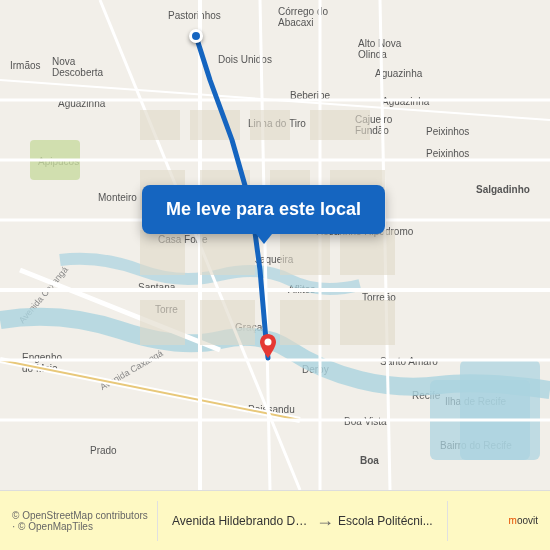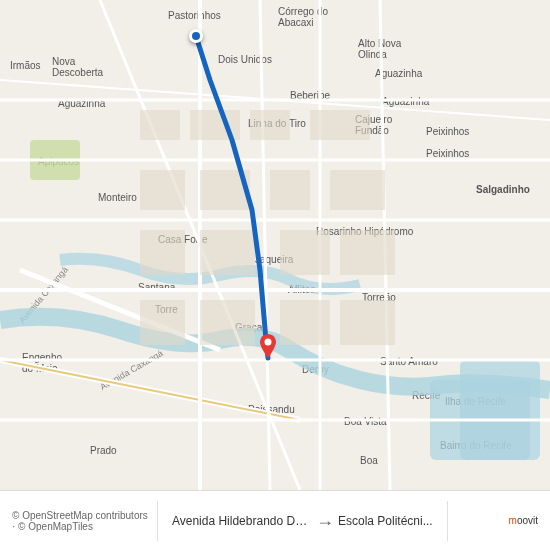--- a/index.html
+++ b/index.html
@@ -105,21 +105,21 @@
       transform: translate(-50%, -50%);
     }
 
     
     #bottom-bar {
       position: absolute;
       bottom: 0;
       left: 0;
       right: 0;
       height: 60px;
-      background: #ffffff;
+      background: #fef9c3;
       display: flex;
       align-items: center;
       justify-content: space-between;
       padding: 0 12px;
       border-top: 1px solid #ddd;
       z-index: 200;
     }
 
     .bottom-bar-section {
       display: flex;
@@ -259,29 +259,30 @@
   <div class="district-label" style="left:155px;top:304px;font-size:10px;">Torre</div>
   <div class="district-label" style="left:288px;top:284px;font-size:10px;">Aflitos</div>
   <div class="district-label" style="left:362px;top:292px;font-size:10px;">Torreão</div>
   <div class="district-label" style="left:235px;top:322px;font-size:10px;">Graças</div>
   <div class="district-label" style="left:302px;top:364px;font-size:10px;">Derby</div>
   <div class="district-label" style="left:380px;top:356px;font-size:10px;">Santo Amaro</div>
   <div class="district-label" style="left:248px;top:404px;font-size:10px;">Paissandu</div>
   <div class="district-label" style="left:344px;top:416px;font-size:10px;">Boa Vista</div>
   <div class="district-label" style="left:412px;top:390px;font-size:10px;">Recife</div>
   <div class="district-label" style="left:445px;top:396px;font-size:10px;">Ilha de Recife</div>
-  <div class="district-label" style="left:360px;top:455px;font-size:10px;font-weight:400;">Boa</div>
+  <div class="district-label" style="left:360px;top:455px;font-size:10px;font-weight:700;">Boa</div>
   <div class="district-label" style="left:440px;top:440px;font-size:10px;">Bairro do Recife</div>
   <div class="district-label" style="left:22px;top:352px;font-size:10px;">Engenho<br>do Meio</div>
   <div class="district-label" style="left:90px;top:400px;font-size:10px;margin-top:45px;">Prado</div>
   <div class="district-label" style="left:10px;top:60px;font-size:10px;">Irmãos</div>
 
   <div class="street-label" style="left:8px;top:290px;transform:rotate(-50deg);font-size:9px;color:#888;">Avenida Caxangá</div>
   <div class="street-label" style="left:96px;top:365px;transform:rotate(-30deg);font-size:9px;color:#888;">Avenida Caxangá</div>
 
+  <div class="map-tooltip" style="left:142px; top:185px;">Me leve para este local</div>
 
   <svg class="dest-pin" style="left:268px; top:334px;" viewBox="0 0 24 32" width="24" height="32">
     <path d="M12 0C7.6 0 4 3.6 4 8c0 5.5 8 16 8 16S20 13.5 20 8c0-4.4-3.6-8-8-8z" fill="#e53935"></path>
     <circle cx="12" cy="8" r="3.5" fill="white"></circle>
   </svg>
 </div>
 
 <div id="bottom-bar">
   <div class="bottom-bar-section">
     <span class="copyright-text">© OpenStreetMap contributors · © OpenMapTiles</span>

